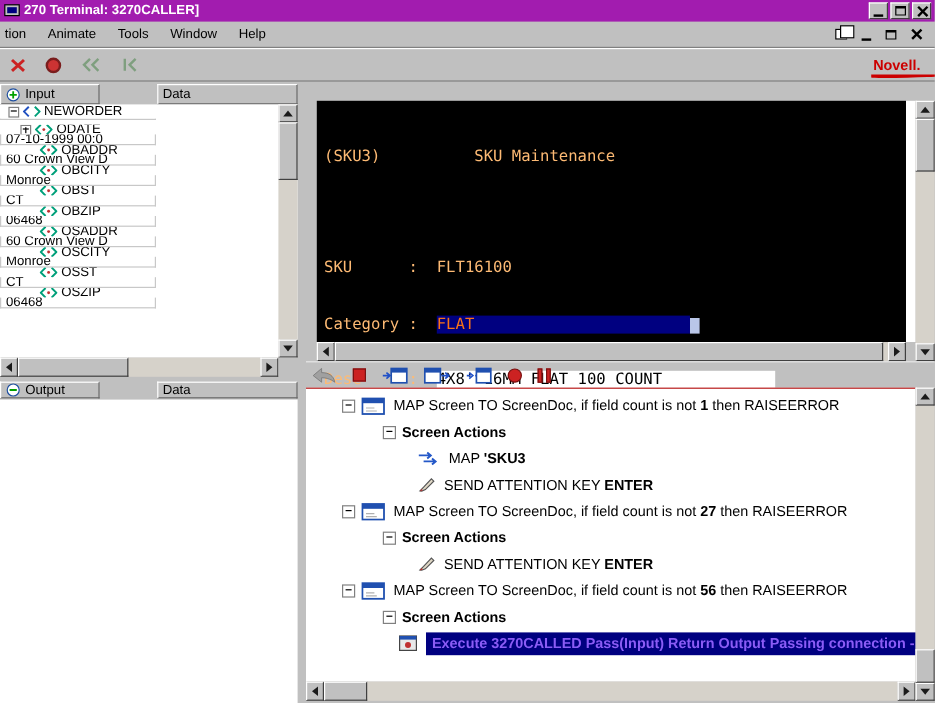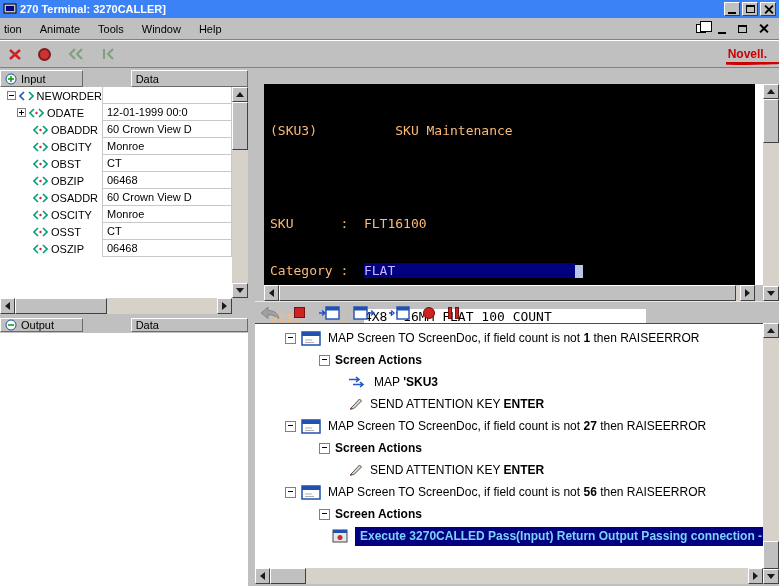--- a/index.html
+++ b/index.html
@@ -4,21 +4,21 @@
 <style>
   * { margin:0; padding:0; box-sizing:border-box; }
   html,body { width:779px; height:586px; overflow:hidden; }
   body { position:relative; background:#c0c0c0; font-family:"Liberation Sans",sans-serif; font-size:11px; color:#000; }
   .abs { position:absolute; }
 
   
   .bo { border:1px solid; border-color:#ffffff #404040 #404040 #ffffff; background:#c0c0c0; }
 
   
-  #titlebar { left:0; top:0; width:779px; height:18px; background:#3b82f6; color:#fff; display:flex; align-items:center; padding:0 3px; font-weight:bold; }
+  #titlebar { left:0; top:0; width:779px; height:18px; background:#a21caf; color:#fff; display:flex; align-items:center; padding:0 3px; font-weight:bold; }
   #titlebar .ttl { margin-left:3px; white-space:nowrap; }
   .tbtns { margin-left:auto; display:flex; gap:2px; }
   .tbtn { width:16px; height:14px; display:flex; align-items:center; justify-content:center; }
   .ic-min { width:8px; height:2px; background:#000; margin-top:7px; }
   .ic-max { width:9px; height:8px; border:1px solid #000; border-top:2px solid #000; }
   .ic-x { position:relative; width:9px; height:9px; }
   .ic-x::before,.ic-x::after { content:""; position:absolute; left:4px; top:-1px; width:2px; height:11px; background:#000; }
   .ic-x::before { transform:rotate(45deg); } .ic-x::after { transform:rotate(-45deg); }
 
   
@@ -38,21 +38,21 @@
   .brand { margin-left:auto; margin-right:12px; color:#cc0000; font-weight:bold; font-size:12px; position:relative; }
   .brand::after { content:""; position:absolute; left:-2px; bottom:-4px; width:62px; height:3px; background:#cc0000; border-radius:0 0 100% 20%; }
 
   
   #leftcol { left:0; top:70px; width:248px; height:516px; }
   .phead { height:17px; display:flex; position:absolute; left:0; width:248px;gap:48px; }
   .phcell { border:1px solid; border-color:#ffffff #6a6a6a #6a6a6a #ffffff; background:#c0c0c0; display:flex; align-items:center; padding:0 4px; gap:4px; overflow:hidden; }
   .phc1 { width:102px; } .phc2 { width:146px; }
 
   #tree { left:0; top:17px; width:248px; height:211px; background:#fff; overflow:hidden; position:absolute; }
-  .trow { height:17px; display:flex; align-items:stretch; }
+  .trow { height:17px; display:flex; align-items:stretch;flex-direction:column; }
   .tlab { width:102px; display:flex; align-items:center; padding-left:2px; gap:3px; overflow:hidden; white-space:nowrap; }
   .tval { width:130px; display:flex; align-items:center; padding-left:4px; border-left:1px solid #c8c8c8; border-right:1px solid #c8c8c8; border-bottom:1px solid #c8c8c8; overflow:hidden; white-space:nowrap; }
   .ind { width:12px; flex:none; } .nob { width:13px; flex:none; }
   .exp { width:9px; height:9px; flex:none; border:1px solid #808080; background:#fff; position:relative; display:inline-block; }
   .exp::before { content:""; position:absolute; left:1px; right:1px; top:50%; margin-top:-1px; height:1px; background:#000; }
   .exp.plus::after { content:""; position:absolute; top:1px; bottom:1px; left:50%; margin-left:-1px; width:1px; background:#000; }
 
   #outbody { left:0; top:263px; width:248px; height:253px; background:#fff; position:absolute; }
 
   
@@ -68,38 +68,38 @@
   .t-dn { border-left:4px solid transparent; border-right:4px solid transparent; border-top:5px solid #1a1a1a; }
   .t-lf { border-top:4px solid transparent; border-bottom:4px solid transparent; border-right:5px solid #1a1a1a; }
   .t-rt { border-top:4px solid transparent; border-bottom:4px solid transparent; border-left:5px solid #1a1a1a; }
 
   
   #rightcol { left:255px; top:68px; width:524px; height:518px; }
   #term { left:9px; top:16px; width:491px; height:201px; background:#000; position:absolute; padding:8px 0 0 6px; font-family:"DejaVu Sans Mono",monospace; font-size:13px; line-height:15.5px; white-space:pre; }
   .tl { height:15.5px; white-space:pre; }
   .g { color:#fdba74; }
   .fld { display:inline-block; background:#fff; color:#000; height:15px; }
-  .fin { display:inline-block; background:#000080; color:#c4b5fd; width:27ch; height:15px; }
+  .fin { display:inline-block; background:#000080; color:#f97316; width:27ch; height:15px; }
   .cur { display:inline-block; width:8px; height:13px; background:#b9c6e8; vertical-align:text-bottom; }
   #termstrip { left:500px; top:16px; width:8px; height:201px; background:#fff; position:absolute; }
 
   #acttb { left:0; top:233px; width:524px; height:22px; position:absolute; border-top:1px solid #e8e8e8; display:flex; align-items:center; gap:13px; padding-left:4px; }
   .stopic { width:11px; height:11px; background:#cc2222; border:1px solid #7a1111; }
   .recic { width:12px; height:12px; border-radius:50%; background:#cc2222; border:1px solid #7a1111; }
   .pauseic { display:flex; gap:3px; }
   .pauseic i { display:block; width:4px; height:12px; background:#cc2222; border:1px solid #7a1111; }
 
   #acttree { left:0; top:255px; width:508px; height:245px; background:#fff; position:absolute; border-top:1px solid #b91c1c; padding-top:3px; overflow:hidden; }
   .arow { height:22px; display:flex; align-items:center; font-size:12px; white-space:nowrap; overflow:hidden; }
   .s1 { width:30px; flex:none; } .s2 { width:64px; flex:none; } .s3 { width:92px; flex:none; } .s4 { width:77px; flex:none; }
   .aexp { width:11px; height:11px; flex:none; border:1px solid #808080; background:#fff; position:relative; margin-right:5px; }
   .aexp::before { content:""; position:absolute; left:2px; right:2px; top:50%; margin-top:-1px; height:1px; background:#000; }
   .aic { flex:none; margin-right:7px; display:flex; align-items:center; }
   b { font-weight:bold; }
-  .hl { background:#000080; color:#7dd3fc; font-weight:bold; flex:1; padding:2px 6px 3px 5px; margin-right:2px; }
+  .hl { background:#000080; color:#8b5cf6; font-weight:bold; flex:1; padding:2px 6px 3px 5px; margin-right:2px; }
 
   
   #tvsb  { left:232px; top:17px;  width:16px;  height:211px; position:absolute; }
   #lhsb  { left:0;     top:228px; width:232px; height:16px;  position:absolute; }
   #lcorner { left:232px; top:228px; width:16px; height:16px; background:#c0c0c0; position:absolute; }
   #thvsb { left:508px; top:16px;  width:16px;  height:217px; position:absolute; }
   #thsb  { left:9px;   top:217px; width:491px; height:16px;  position:absolute; }
   #ahsb  { left:0;     top:500px; width:508px; height:16px;  position:absolute; }
   #avsb  { left:508px; top:255px; width:16px;  height:261px; position:absolute; }
 </style>
@@ -201,21 +201,21 @@
       <span class="tlab">
           <span class="ind"></span>
           <span class="exp plus"></span>
           <svg width="15" height="10">
             <path d="M5 1 L1 5 L5 9" stroke="#00a07a" fill="none" stroke-width="1.6"></path>
             <path d="M10 1 L14 5 L10 9" stroke="#00a07a" fill="none" stroke-width="1.6"></path>
             <circle cx="7.5" cy="5" r="1.2" fill="#c03030"></circle>
           </svg>
           <span>ODATE</span>
         </span>
-      <span class="tval">12-01-1999 00:0</span>
+      <span class="tval">07-10-1999 00:0</span>
     </div>
     <div class="trow">
       <span class="tlab">
           <span class="ind"></span>
           <span class="nob"></span>
           <svg width="15" height="10">
             <path d="M5 1 L1 5 L5 9" stroke="#00a07a" fill="none" stroke-width="1.6"></path>
             <path d="M10 1 L14 5 L10 9" stroke="#00a07a" fill="none" stroke-width="1.6"></path>
             <circle cx="7.5" cy="5" r="1.2" fill="#c03030"></circle>
           </svg>

